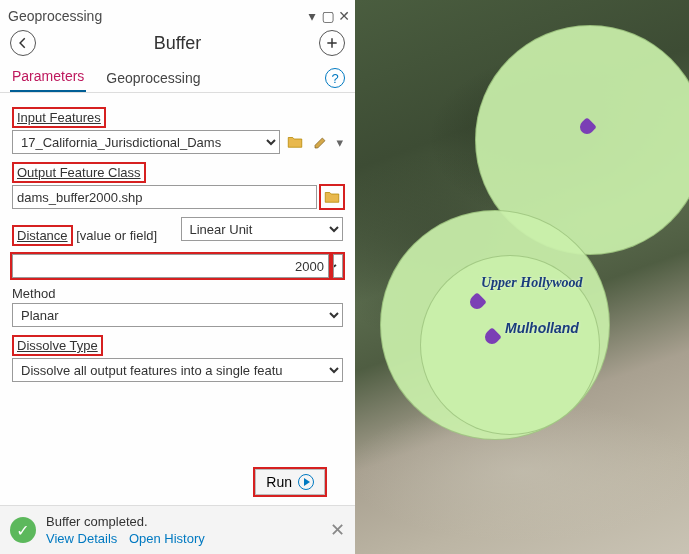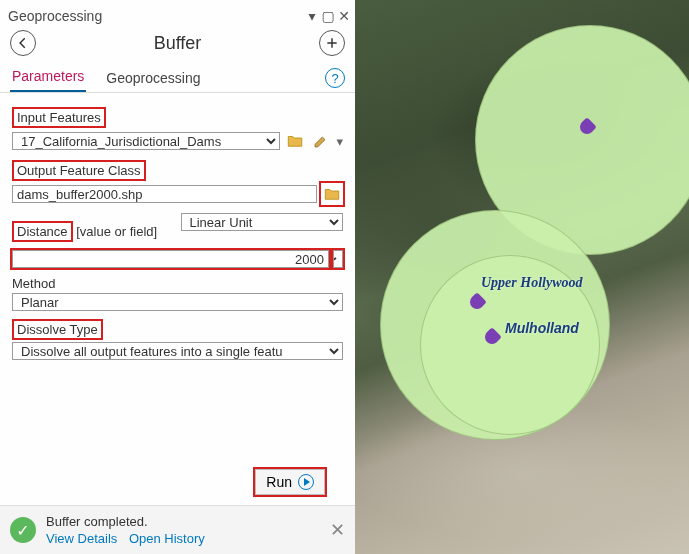--- a/index.html
+++ b/index.html
@@ -17,26 +17,26 @@
 
 .tabs { display: flex; padding: 0 10px; border-bottom: 1px solid #ddd; align-items: flex-end; }
 .tab { padding: 4px 2px 6px; margin-right: 18px; color: #444; font-size: 14px; }
 .tab.active { color: #be185d; border-bottom: 2px solid #005e95; }
 .helpcircle { margin-left: auto; width: 20px; height: 20px; border: 1.5px solid #0079c1; color: #0079c1; border-radius: 50%; display: flex; align-items: center; justify-content: center; font-size: 13px; margin-bottom: 4px; }
 
 .form { padding: 6px 12px 0 12px; flex: 1; overflow: auto; }
 .label { color: #333; margin-top: 8px; margin-bottom: 2px; display: inline-block; }
 .row { display: flex; align-items: center; gap: 4px; }
 .row .field { flex: 1; }
-select, input[type=text] { width: 100%; height: 18px; border: 1px solid #9a9a9a; background: #fff; padding: 0 4px; font-size: 13px; color: #333; }
+select, input[type=text] { width: 100%; height: 24px; border: 1px solid #9a9a9a; background: #fff; padding: 0 4px; font-size: 13px; color: #333; }
 .icon-btn { width: 22px; height: 22px; display: flex; align-items: center; justify-content: center; }
 .folder { color: #d89b2f; }
 .pencil { color: #b38600; }
 
-.highlight { border: 2.5px solid #d62020; padding: 1px 3px; display: inline-block; }
+.highlight { border: 2.5px solid #d62020; padding: 1px 3px; display: inline-block; text-decoration: underline; }
 .highlight-box { outline: 2.5px solid #d62020; }
 
 .two-col { display: flex; gap: 6px; }
 .two-col > div { flex: 1; }
 
 .run-row { display: flex; justify-content: flex-end; padding: 10px 30px; }
 .run-btn { display: flex; align-items: center; gap: 6px; background: #f5f5f5; border: 1px solid #bbb; padding: 4px 10px; font-size: 14px; }
 .play { width: 16px; height: 16px; border: 1.5px solid #0079c1; border-radius: 50%; display: flex; align-items: center; justify-content: center; }
 .play::after { content: ''; border-left: 6px solid #0079c1; border-top: 4px solid transparent; border-bottom: 4px solid transparent; margin-left: 2px; }
 

